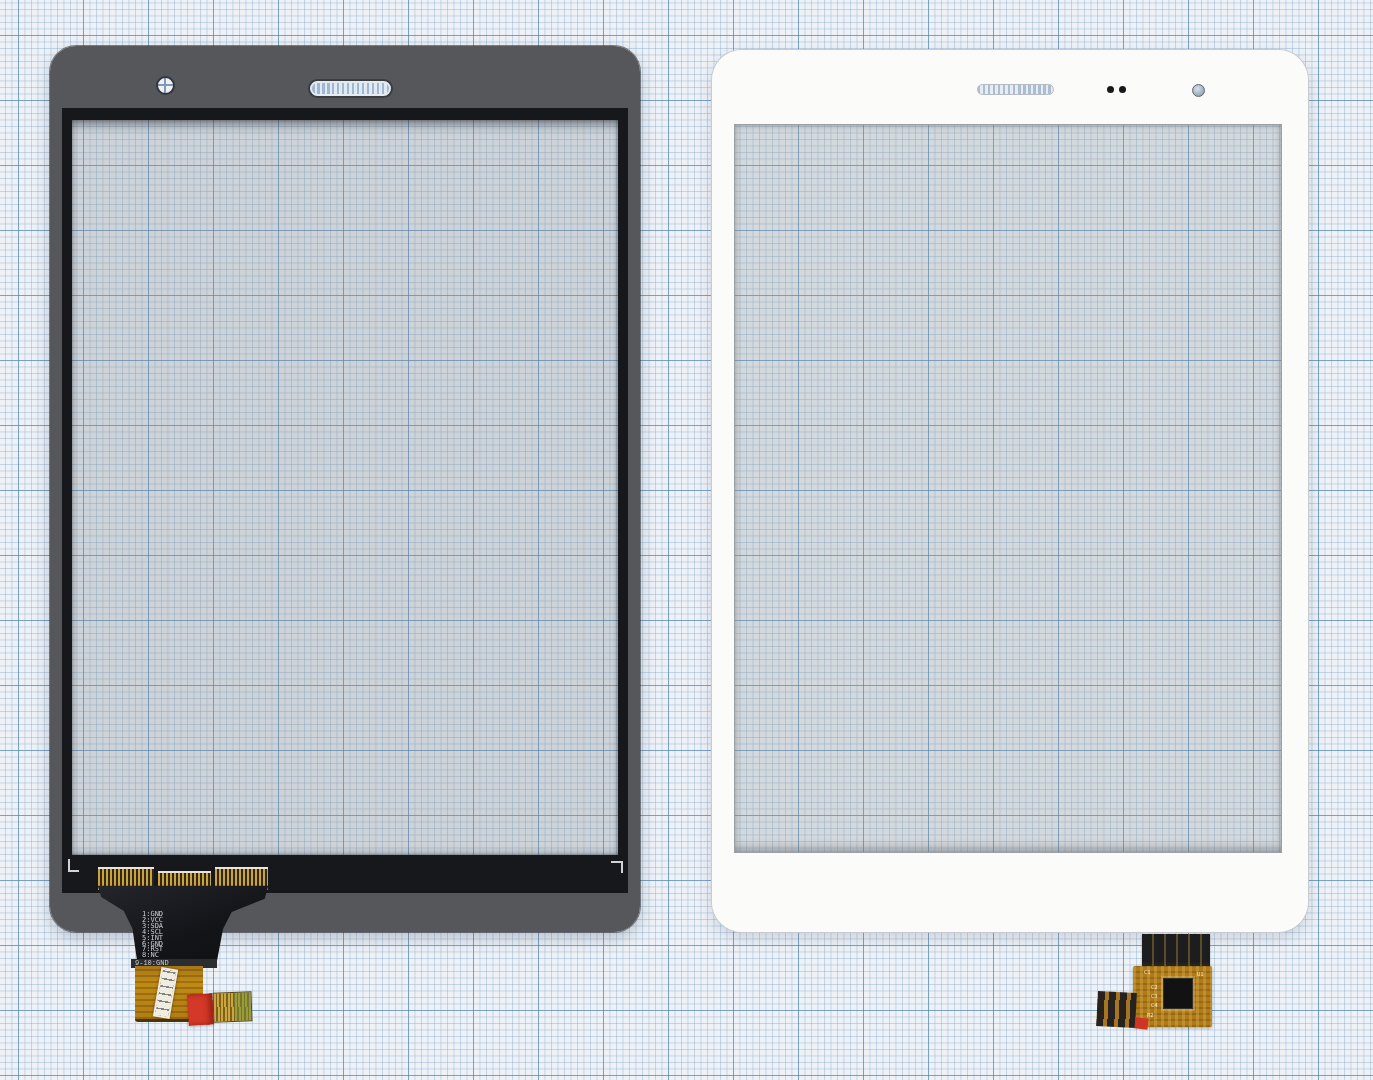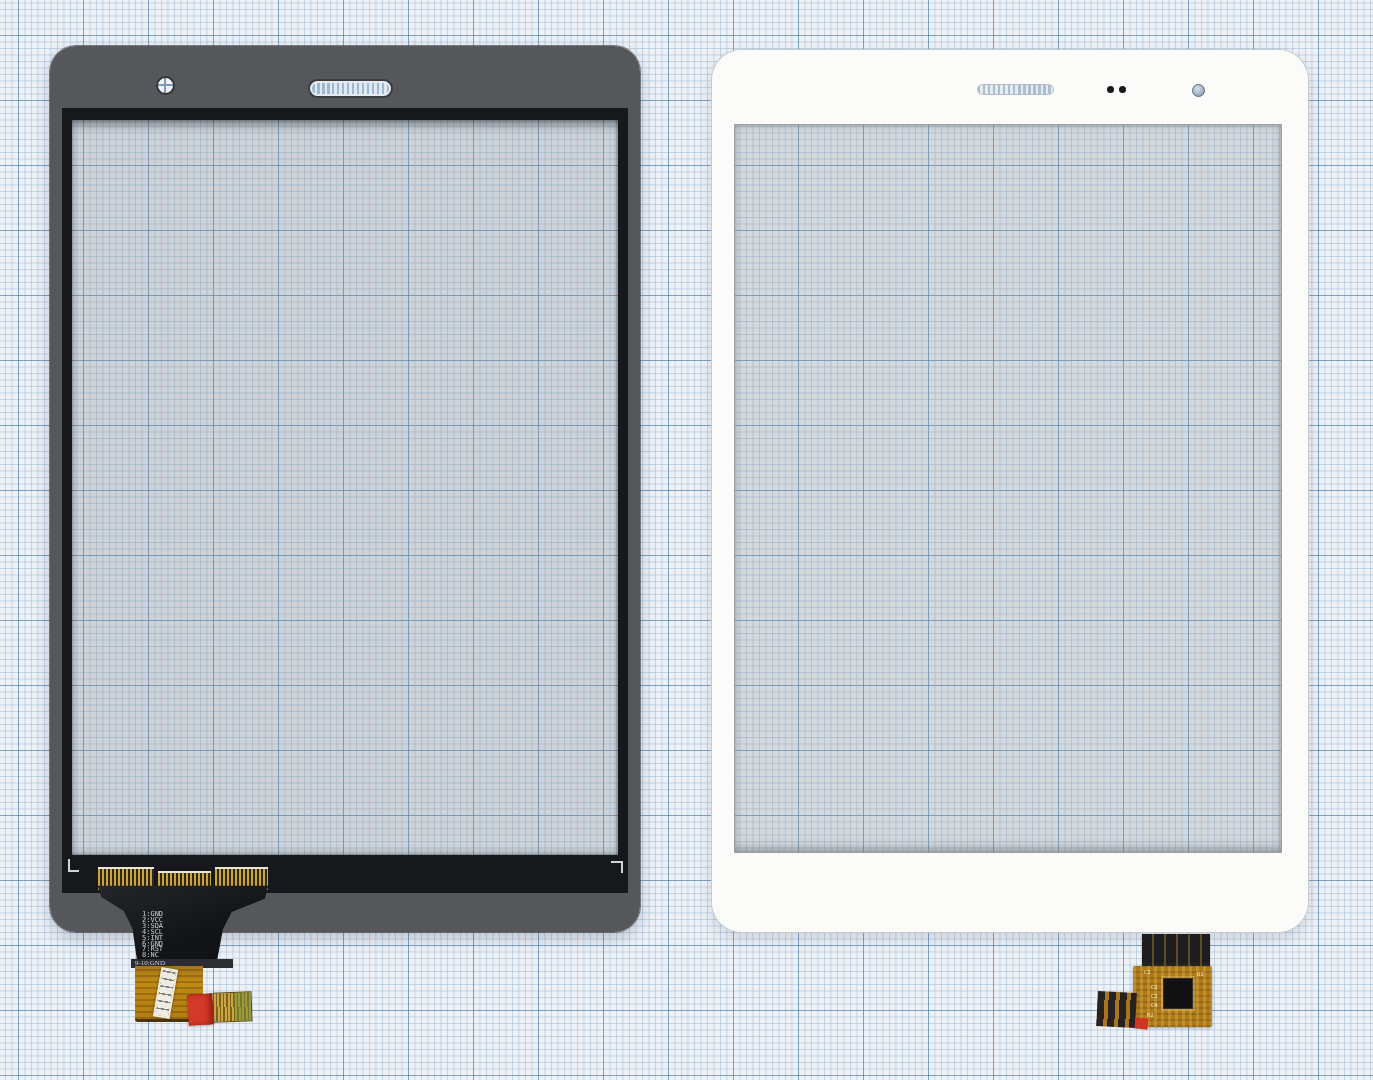--- a/index.html
+++ b/index.html
@@ -69,22 +69,22 @@
     left:96px;top:884px;width:174px;height:82px;
     background:linear-gradient(160deg,#24262b 0%,#131418 60%,#101114 100%);
     clip-path:polygon(1% 2%,99% 2%,97% 18%,78% 34%,73% 55%,69% 100%,24% 100%,21% 55%,16% 33%,3% 16%);
   }
   .bp-pinlabels{
     left:142px;top:912px;width:60px;
     font-family:"DejaVu Sans Mono",monospace;font-size:7px;line-height:5.9px;
     color:#c9ced3;letter-spacing:0;white-space:pre;
   }
   .bp-pinfooter{
-    left:131px;top:959px;width:102px;height:9px;background:#2b2d31;
-    font-family:Liberation Serif, serif;font-size:7px;line-height:9px;
+    left:131px;top:959px;width:86px;height:9px;background:#2b2d31;
+    font-family:Liberation Mono, monospace;font-size:7px;line-height:9px;
     color:#c9ced3;padding-left:4px;
   }
   .bp-orange{
     left:135px;top:966px;width:68px;height:56px;
     background:
       repeating-linear-gradient(0deg, rgba(70,46,6,0.28) 0 2px, transparent 2px 6px),
       linear-gradient(#a87618,#c08a15 30%,#b47d12);
     border-bottom:3px solid #4a3408;border-radius:0 0 3px 3px;
   }
   .bp-sticker-white{

